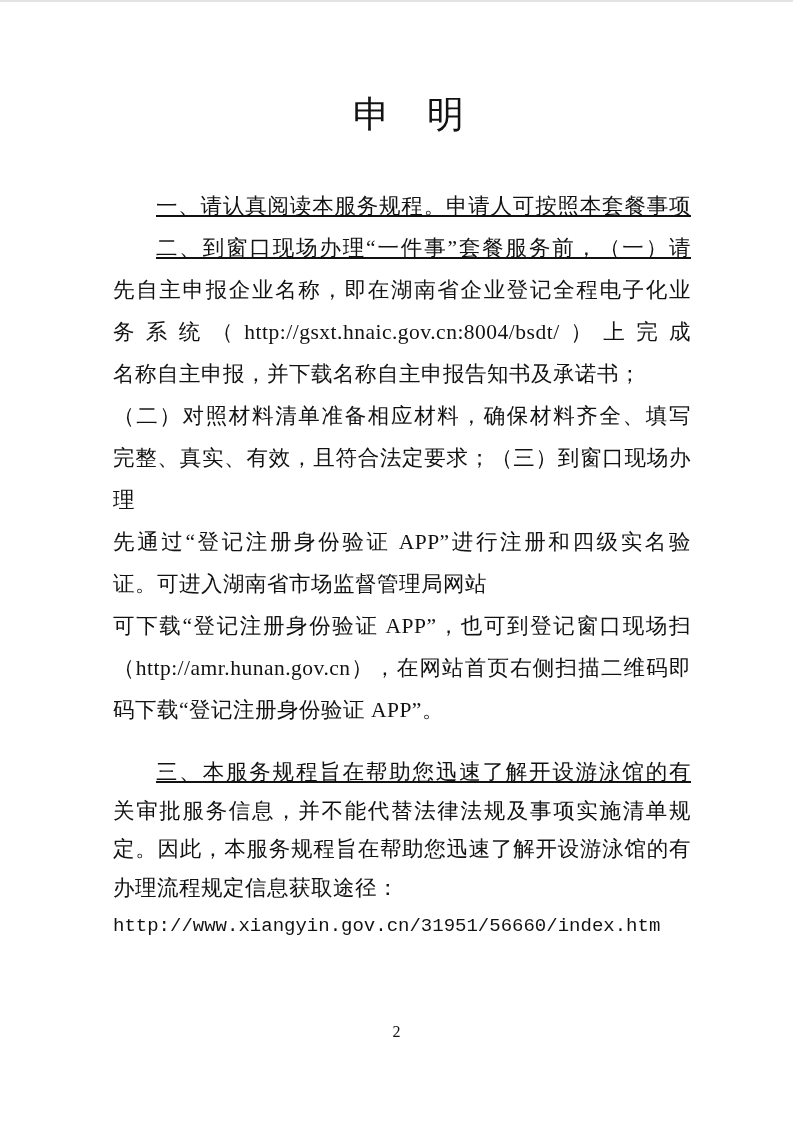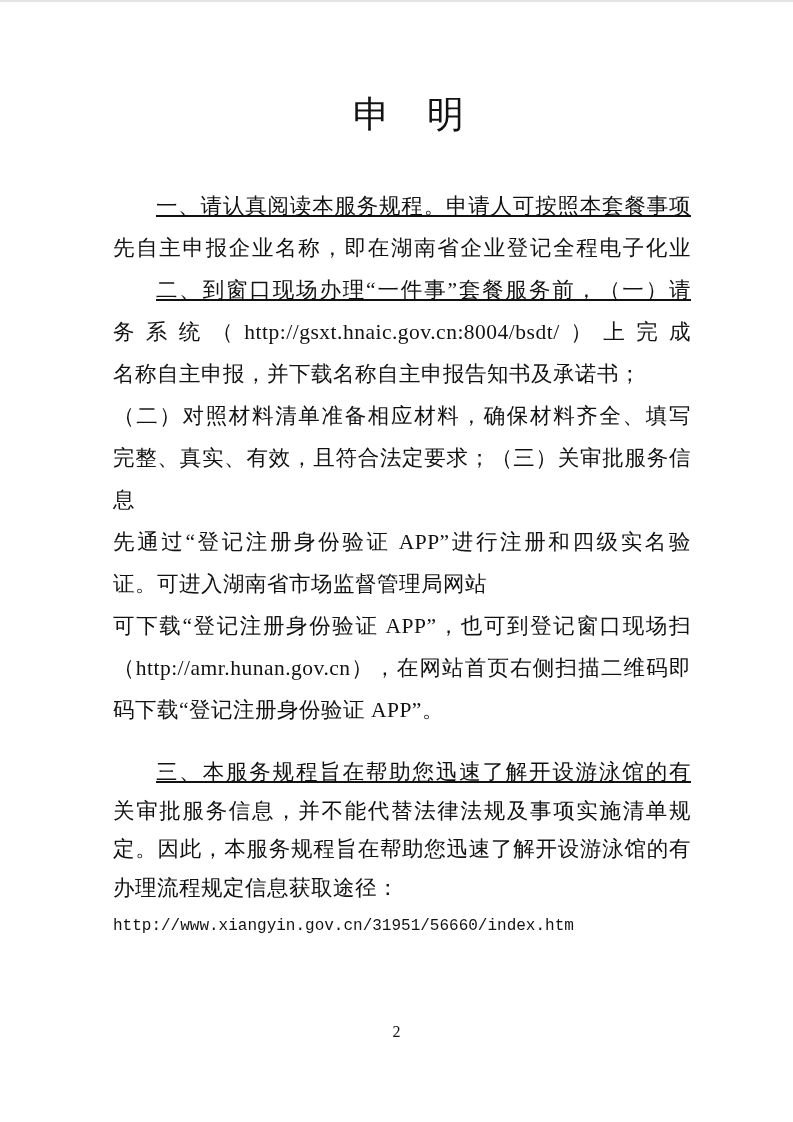--- a/index.html
+++ b/index.html
@@ -51,21 +51,21 @@
     text-align-last: justify;
   }
   
   .ind { text-indent: 43px; text-decoration: underline; }
   
   .p3 { margin-top: 22px; }
   .p3 .ln { line-height: 38.5px; }
   .p4 { margin-top: 0; }
   .url-ln {
     font-family: "Liberation Mono", "DejaVu Sans Mono", monospace;
-    font-size: 16px;
+    font-size: 19px;
     line-height: 38.5px;
     letter-spacing: 0;
   }
   .page-number {
     position: absolute;
     top: 1020px;
     left: 0;
     right: 0;
     text-align: center;
     font-size: 16px;
@@ -79,26 +79,26 @@
 
   <div class="doc-title">申　明</div>
 
   <div class="body-text">
 
     <div class="para">
       <div class="ln j ind">一、请认真阅读本服务规程。申请人可按照本套餐事项</div>
     </div>
 
     <div class="para">
+      <div class="ln j ind">二、到窗口现场办理“一件事”套餐服务前，（一）请</div>
       <div class="ln j">先自主申报企业名称，即在湖南省企业登记全程电子化业</div>
-      <div class="ln j ind">二、到窗口现场办理“一件事”套餐服务前，（一）请</div>
       <div class="ln j">务系统（http://gsxt.hnaic.gov.cn:8004/bsdt/）上完成</div>
       <div class="ln">名称自主申报，并下载名称自主申报告知书及承诺书；</div>
       <div class="ln j">（二）对照材料清单准备相应材料，确保材料齐全、填写</div>
-      <div class="ln j">完整、真实、有效，且符合法定要求；（三）关审批服务信息</div>
+      <div class="ln j">完整、真实、有效，且符合法定要求；（三）到窗口现场办理</div>
       <div class="ln j">先通过“登记注册身份验证 APP”进行注册和四级实名验</div>
       <div class="ln">证。可进入湖南省市场监督管理局网站</div>
       <div class="ln j">可下载“登记注册身份验证 APP”，也可到登记窗口现场扫</div>
       <div class="ln j">（http://amr.hunan.gov.cn），在网站首页右侧扫描二维码即</div>
       <div class="ln">码下载“登记注册身份验证 APP”。</div>
     </div>
 
     <div class="para p3">
       <div class="ln j ind">三、本服务规程旨在帮助您迅速了解开设游泳馆的有</div>
       <div class="ln j">关审批服务信息，并不能代替法律法规及事项实施清单规</div>

